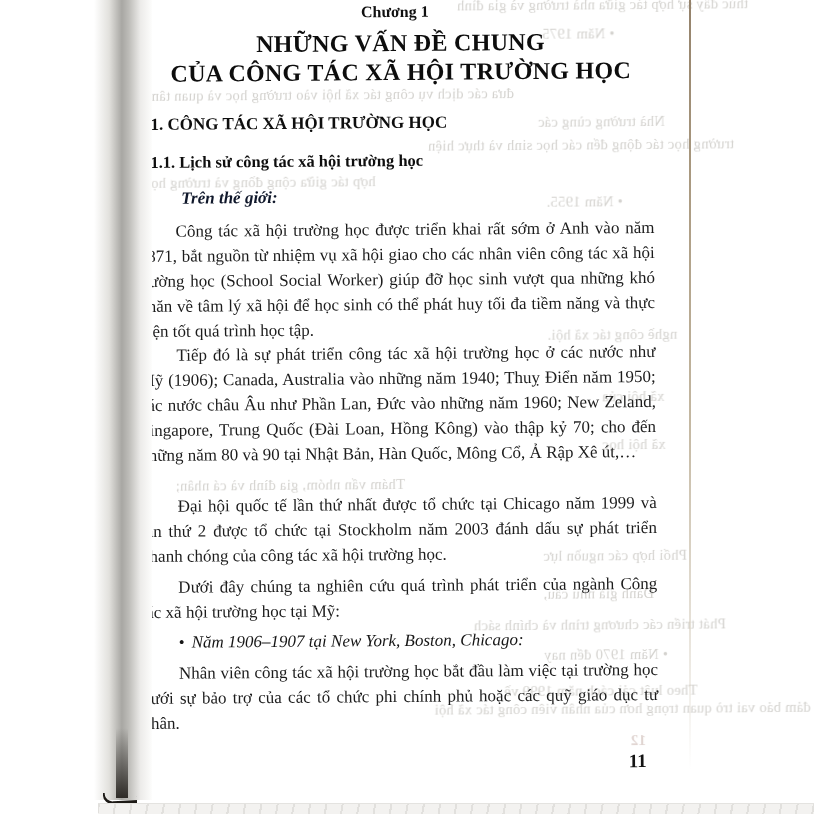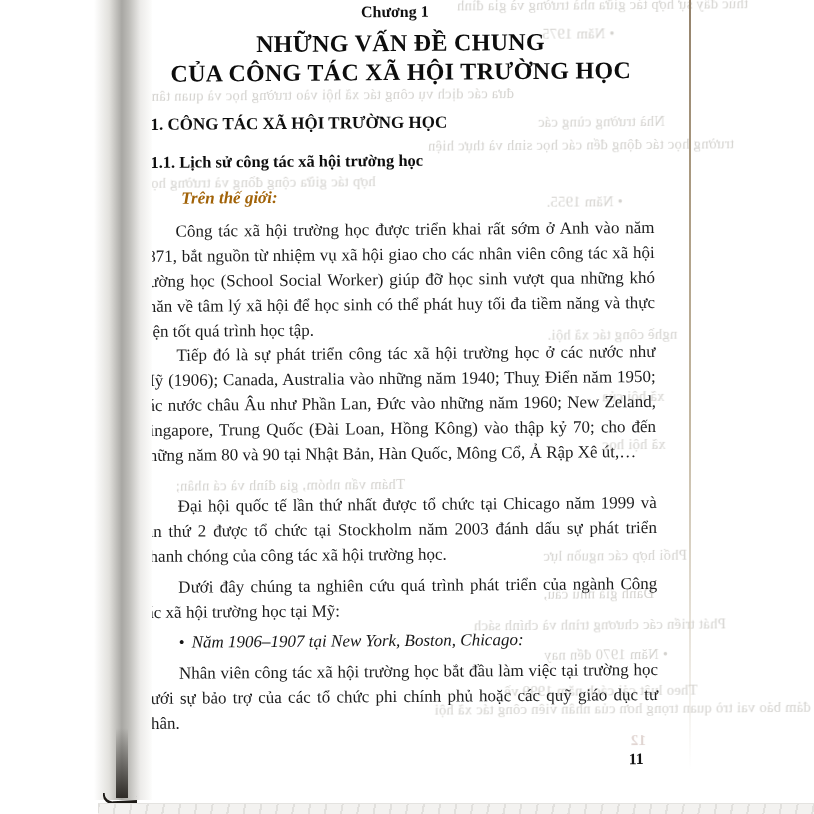--- a/index.html
+++ b/index.html
@@ -26,27 +26,27 @@
       font-size:14.5px;white-space:nowrap;letter-spacing:.3px;}
   .bl.num{color:#c5afa9;font-weight:bold;font-size:15px;}
   
   .content{position:absolute;left:140px;top:0;width:516px;color:#1b1b1b;}
   .chapter{position:absolute;left:0;top:5px;width:100%;text-align:center;
            font-weight:bold;font-size:16px;color:#101010;}
   .title{position:absolute;left:-10px;top:31px;width:106%;text-align:center;
          font-weight:bold;font-size:24px;line-height:29px;letter-spacing:.3px;color:#0d0d0d;}
   .h-section{position:absolute;left:0;top:115px;font-weight:bold;font-size:17px;color:#0e0e0e;}
   .h-sub{position:absolute;left:0;top:153px;font-weight:bold;font-size:16.5px;color:#0e0e0e;}
-  .lead{position:absolute;left:43px;top:189px;font-weight:bold;font-style:italic;font-size:17px;color:#a16207;}
+  .lead{position:absolute;left:43px;top:189px;font-weight:bold;font-style:italic;font-size:17px;color:#0f172a;}
   .para{position:absolute;left:0;width:516px;margin:0;font-size:17px;line-height:25px;
         text-align:justify;text-indent:37px;color:#1c1c1c;}
   .p1{top:219px;} .p2{top:343px;} .p3{top:494px;} .p4{top:575px;} .p5{top:661px;}
   .bullet{position:absolute;left:37px;top:633px;font-style:italic;font-size:17px;color:#161616;}
   .bullet .mark{font-style:normal;margin-right:7px;}
-  .pageno{position:absolute;left:486px;top:754px;font-weight:bold;font-size:16px;color:#141414;}
+  .pageno{position:absolute;left:486px;top:754px;font-weight:bold;font-size:19px;color:#141414;}
 </style>
 </head>
 <body>
 
 <div class="photo">
 
   <div class="page-inner">
 
     <div>
       <span class="bl" style="left:460px;top:0px">thúc đẩy sự hợp tác giữa nhà trường và gia đình</span>

